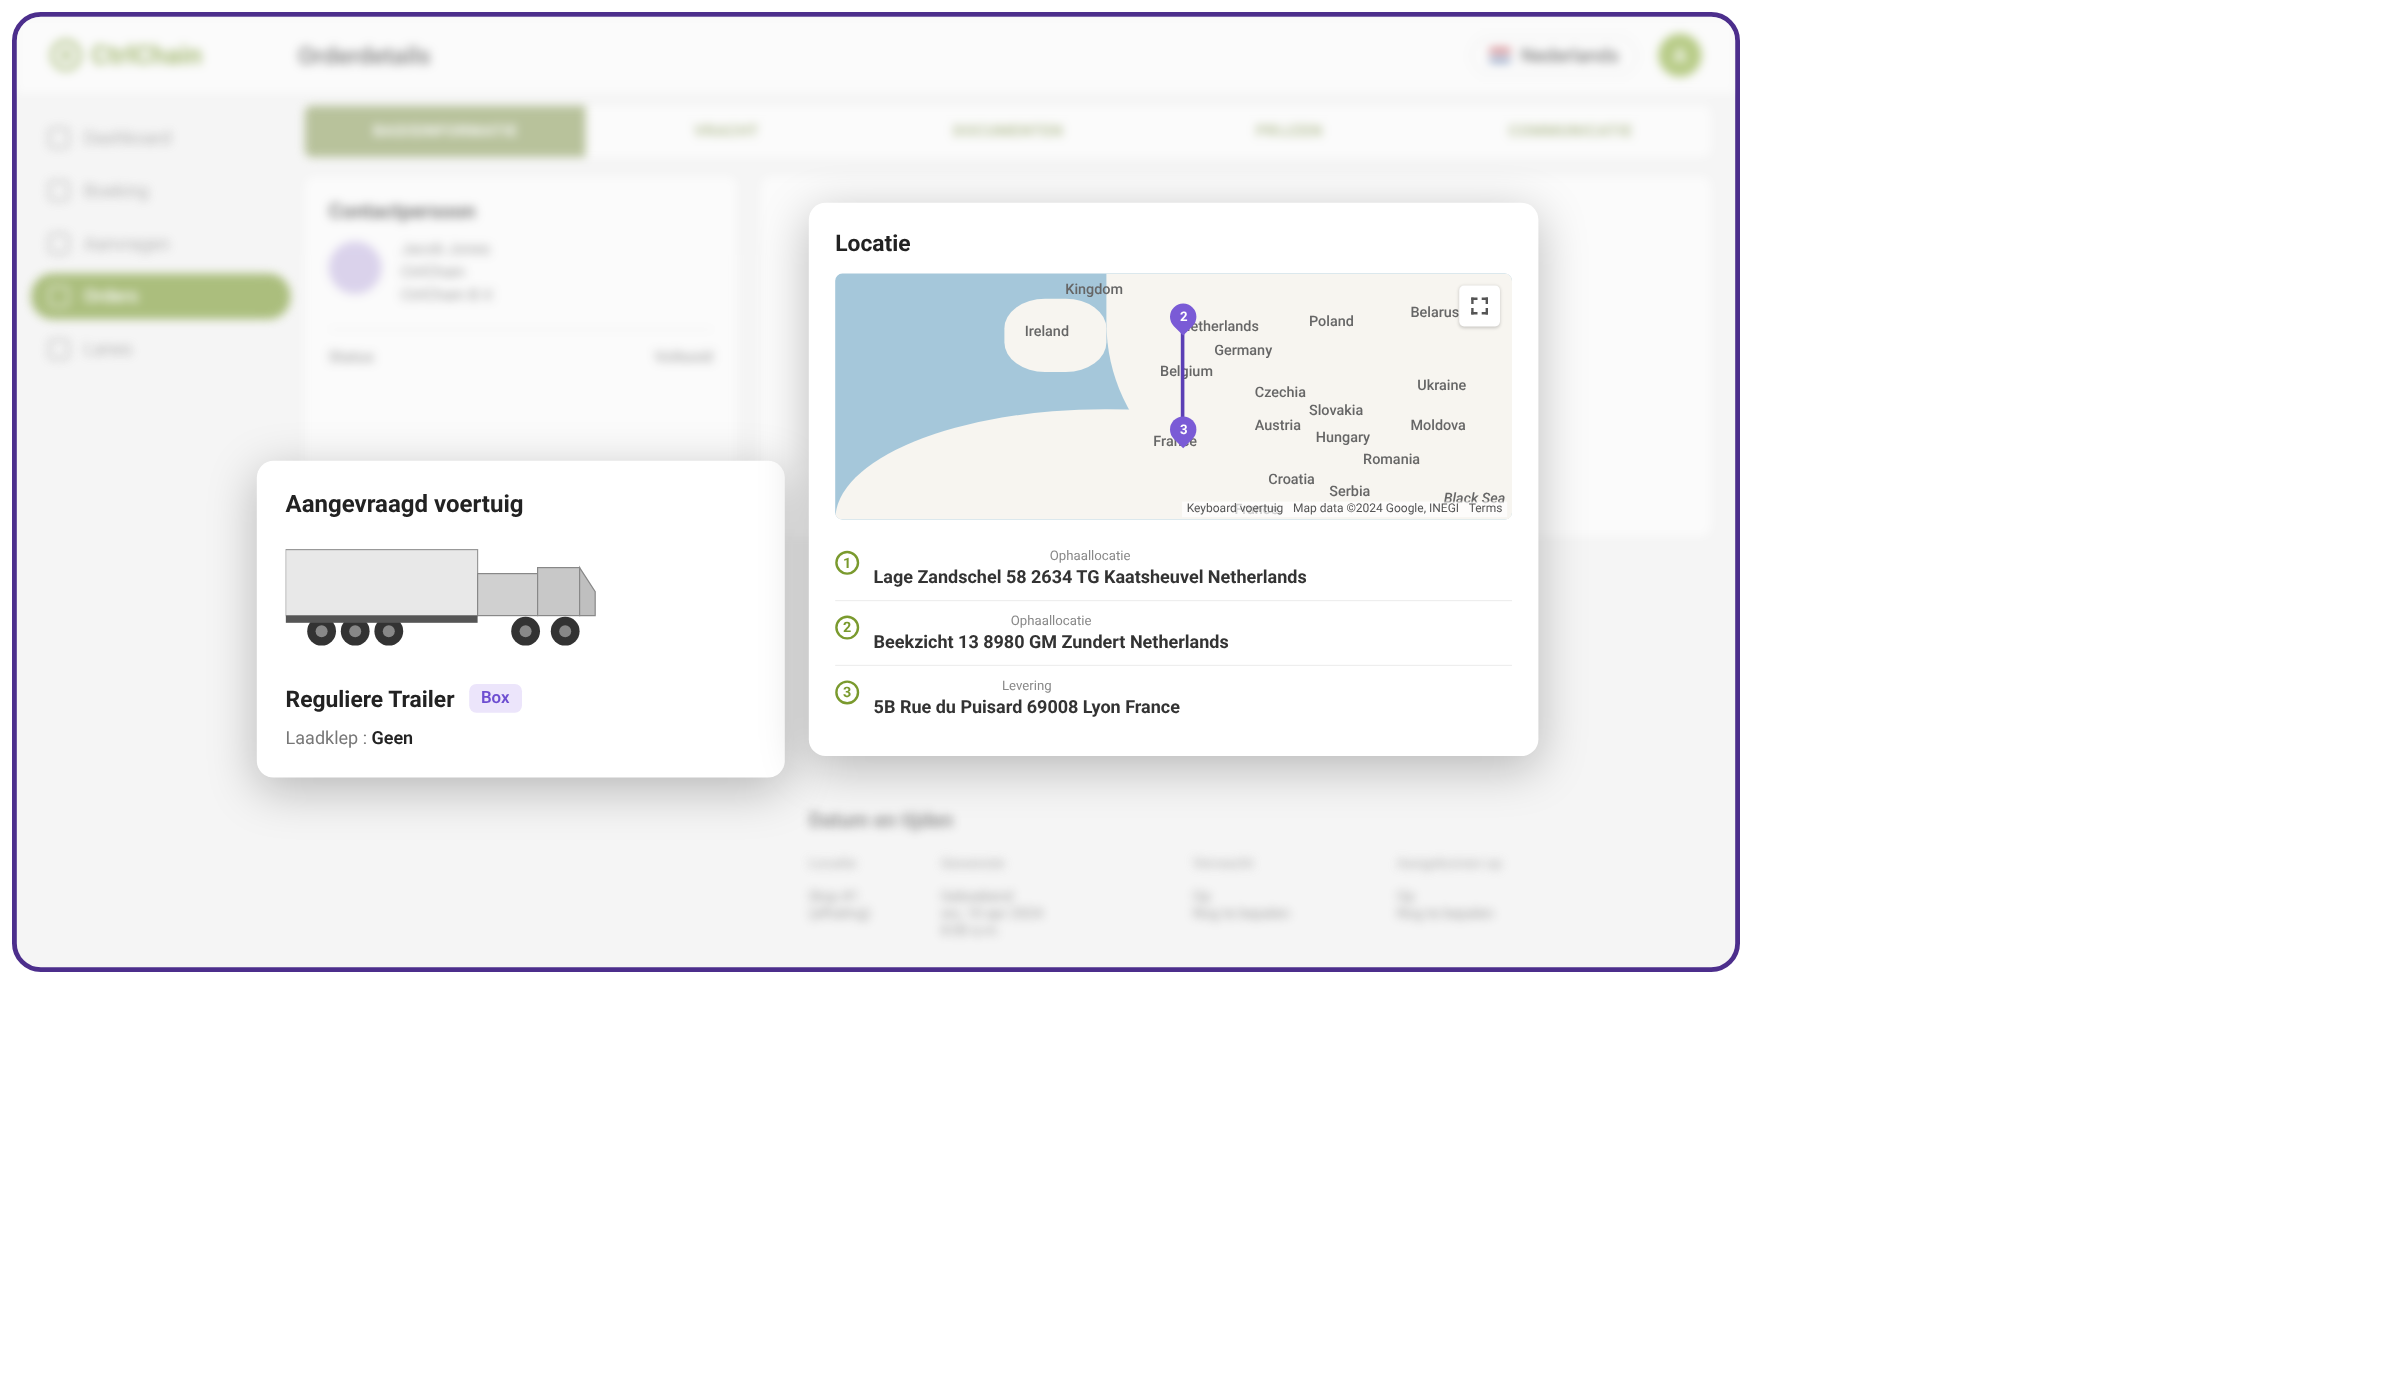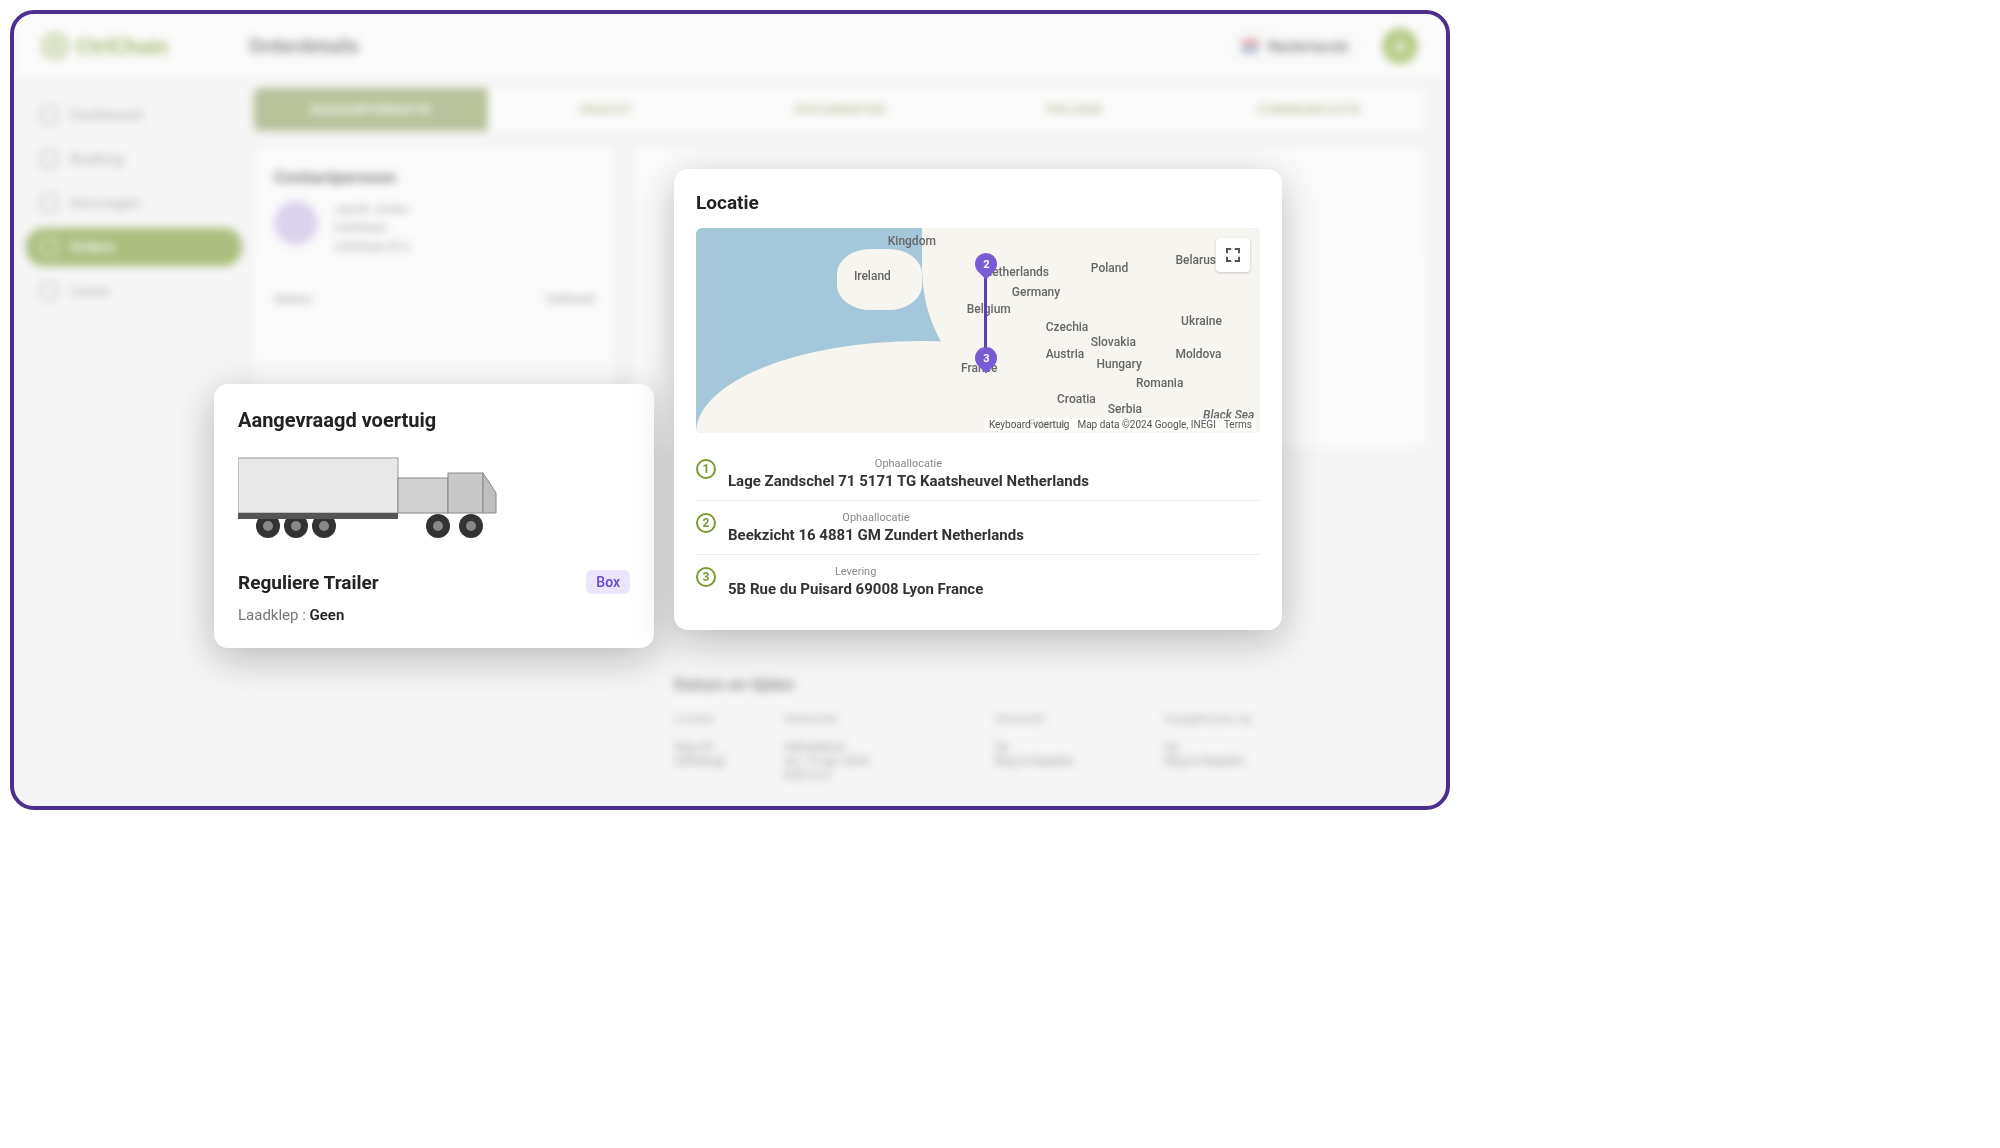--- a/index.html
+++ b/index.html
@@ -39,21 +39,21 @@
 .dates-title { font-size:17px; font-weight:700; color:#555; margin:20px 0 10px; }
 .table-head { display:flex; gap:30px; font-size:12px; color:#999; font-weight:600; padding:8px 0; }
 .table-row { display:flex; gap:30px; font-size:12px; color:#666; padding:6px 0; }
 .col1{width:80px;} .col2{width:180px;} .col3{width:140px;} .col4{width:140px;}
 
 
 .popover { position:absolute; background:#fff; border-radius:14px; box-shadow: 0 10px 40px rgba(0,0,0,0.25); }
 .pop-vehicle { left:200px; top:370px; width:440px; padding:24px; }
 .pop-vehicle h2 { font-size:20px; font-weight:700; color:#222; margin-bottom:16px; }
 .truck { width:260px; height:100px; margin-bottom:18px; }
-.veh-name-row { display:flex; align-items:center; gap:12px; margin-bottom:12px;justify-content:space-between; }
+.veh-name-row { display:flex; align-items:center; gap:12px; margin-bottom:12px; }
 .veh-name { font-size:19px; font-weight:700; color:#222; }
 .badge { background:#ece5fb; color:#6d4ed1; font-weight:600; font-size:14px; padding:4px 10px; border-radius:6px; }
 .veh-detail { color:#777; font-size:15px; }
 .veh-detail b { color:#222; font-weight:600; }
 
 .pop-location { left:660px; top:155px; width:608px; padding:22px; }
 .pop-location h2 { font-size:19px; font-weight:700; color:#222; margin-bottom:14px; }
 .map { position:relative; height:205px; background:#a5c7da; border-radius:6px; overflow:hidden; margin-bottom:14px; }
 .land { position:absolute; background:#f7f5f0; }
 .country-label { position:absolute; font-size:12px; color:#666; font-weight:500; }
@@ -245,28 +245,28 @@
         <span>Keyboard voertuig</span>
         <span>Map data ©2024 Google, INEGI</span>
         <span>Terms</span>
       </div>
     </div>
     <div class="stops">
       <div class="stop">
         <div class="stop-num">1</div>
         <div class="stop-info">
           <div class="type">Ophaallocatie</div>
-          <div class="addr">Lage Zandschel 71 5171 TG Kaatsheuvel Netherlands</div>
+          <div class="addr">Lage Zandschel 58 2634 TG Kaatsheuvel Netherlands</div>
         </div>
       </div>
       <div class="stop">
         <div class="stop-num">2</div>
         <div class="stop-info">
           <div class="type">Ophaallocatie</div>
-          <div class="addr">Beekzicht 16 4881 GM Zundert Netherlands</div>
+          <div class="addr">Beekzicht 13 8980 GM Zundert Netherlands</div>
         </div>
       </div>
       <div class="stop">
         <div class="stop-num">3</div>
         <div class="stop-info">
           <div class="type">Levering</div>
           <div class="addr">5B Rue du Puisard 69008 Lyon France</div>
         </div>
       </div>
     </div>

